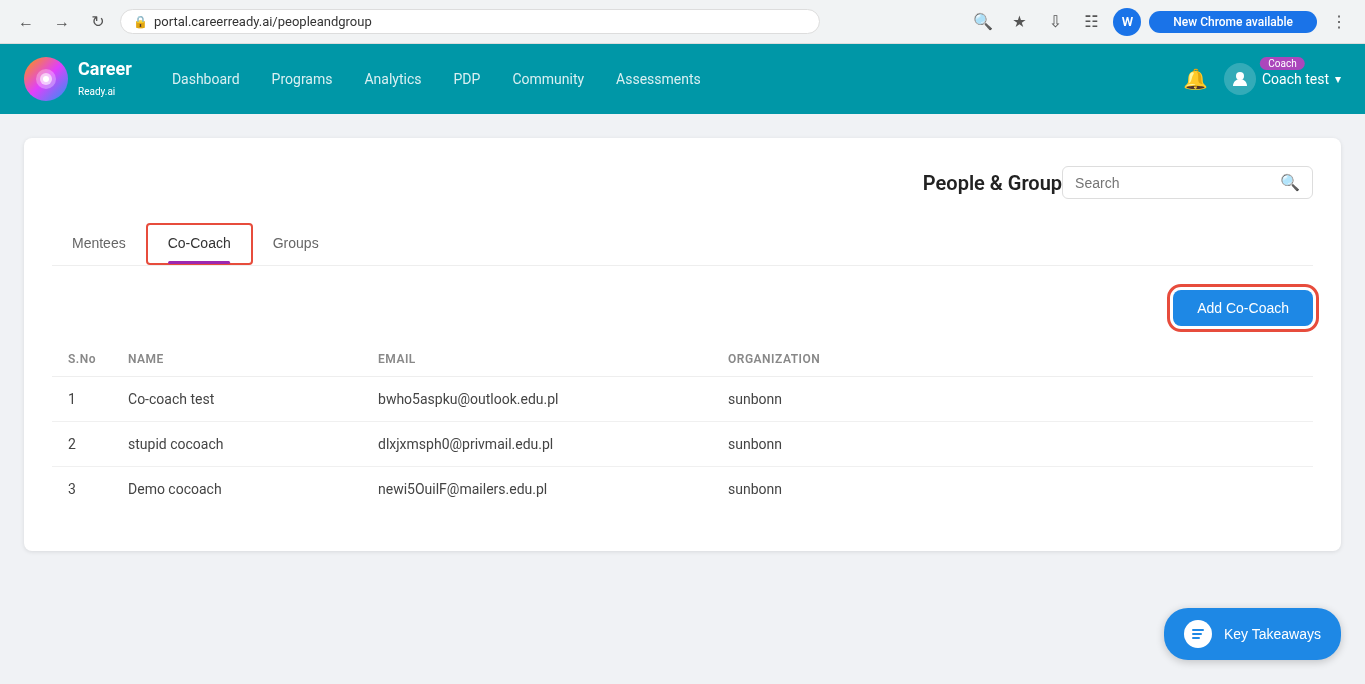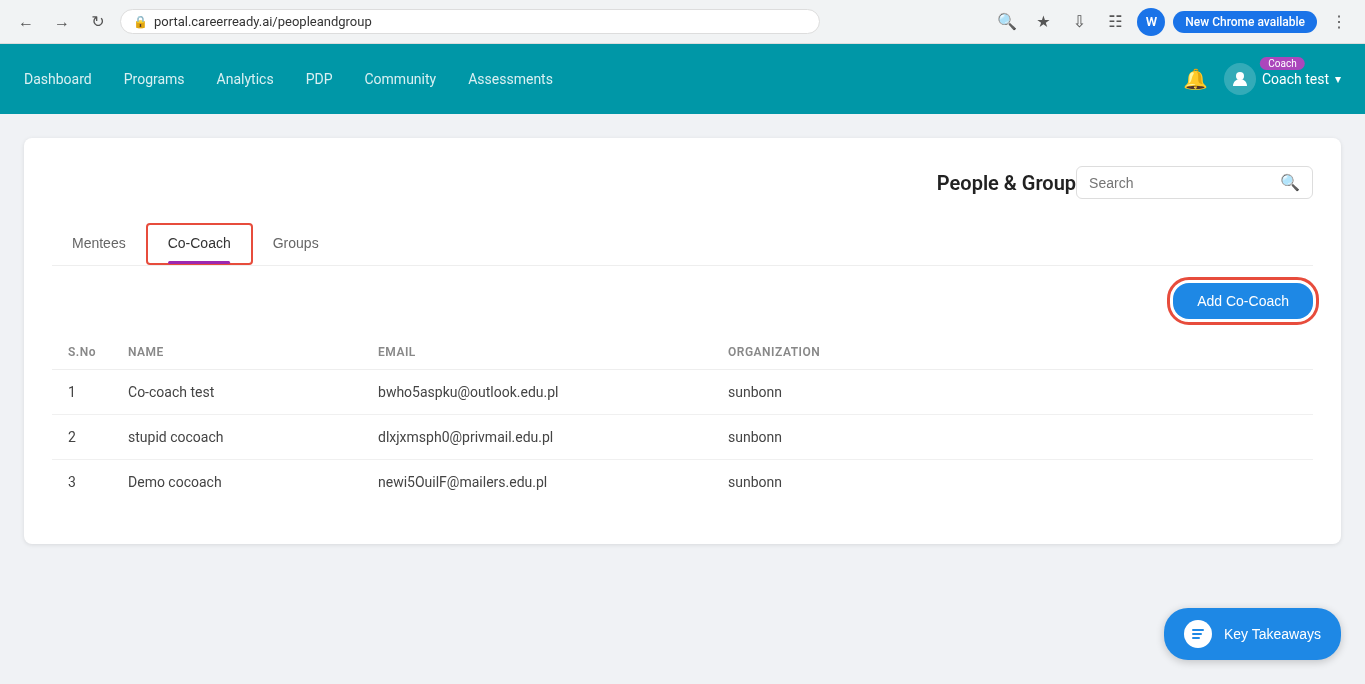--- a/index.html
+++ b/index.html
@@ -24,21 +24,21 @@
       padding: 4px 12px; display: flex; align-items: center; gap: 6px;
       font-size: 13px; color: #333; max-width: 700px;
     }
     .address-bar-icon { color: #555; font-size: 12px; }
     .browser-actions { display: flex; align-items: center; gap: 8px; margin-left: auto; }
     .browser-action-btn {
       width: 28px; height: 28px; border-radius: 50%; border: none; background: none; cursor: pointer;
       display: flex; align-items: center; justify-content: center; color: #555; font-size: 16px;
     }
     .new-chrome-badge {
-      background: #1a73e8; color: white; border-radius: 16px; padding: 4px 12px;
+      background: #1a73e8; color: white; border-radius: 16px; padding: 4px 24px;
       font-size: 12px; font-weight: 500; cursor: pointer; white-space: nowrap;
     }
     .w-avatar {
       width: 28px; height: 28px; border-radius: 50%; background: #1a73e8;
       color: white; display: flex; align-items: center; justify-content: center; font-size: 13px; font-weight: 600;
     }
 
     
     .top-nav {
       background: #0097a7;
@@ -74,44 +74,44 @@
     
     .main-content { padding: 24px; }
     .page-card {
       background: white; border-radius: 8px; box-shadow: 0 1px 4px rgba(0,0,0,0.1);
       padding: 28px 28px 40px;
     }
     .page-header { display: flex; align-items: center; justify-content: flex-end; margin-bottom: 24px; }
     .page-title { font-size: 20px; font-weight: 600; color: #222; }
     .search-box {
       display: flex; align-items: center; border: 1px solid #ddd; border-radius: 6px;
-      padding: 6px 12px; gap: 10px; min-width: 180px;
+      padding: 6px 12px; gap: 24px; min-width: 180px;
     }
     .search-input { border: none; outline: none; font-size: 14px; color: #555; width: 100%; }
     .search-icon { color: #888; font-size: 16px; }
 
     
-    .tabs { display: flex; gap: 0; border-bottom: 1px solid #eee; margin-bottom: 17px; }
+    .tabs { display: flex; gap: 0; border-bottom: 1px solid #eee; margin-bottom: 24px; }
     .tab {
       padding: 10px 20px 12px; cursor: pointer; color: #666; font-size: 14px;
       border: none; background: none; position: relative;
     }
     .tab.active { color: #333; font-weight: 500; }
     .tab.active::after {
       content: ''; position: absolute; bottom: -1px; left: 50%; transform: translateX(-50%);
       width: 60%; height: 3px; background: #9c27b0; border-radius: 2px;
     }
     .tab-cocoach-border {
       border: 2px solid #e74c3c; border-radius: 4px;
     }
 
     
     .table-actions { display: flex; justify-content: flex-end; margin-bottom: 16px; }
     .add-cocoach-btn {
-      background: #1e88e5; color: white; border: none; border-radius: 16px;
+      background: #1e88e5; color: white; border: none; border-radius: 8px;
       padding: 10px 24px; font-size: 14px; font-weight: 500; cursor: pointer;
       outline: 3px solid #e74c3c; outline-offset: 3px;
     }
 
     .data-table { width: 100%; border-collapse: collapse; }
     .data-table thead tr th {
       padding: 10px 16px; text-align: left; font-size: 12px; font-weight: 600;
       color: #888; letter-spacing: 0.5px; border-bottom: 1px solid #eee;
     }
     .data-table tbody tr { border-bottom: 1px solid #f0f0f0; }
@@ -153,20 +153,33 @@
     <button class="browser-action-btn">★</button>
     <button class="browser-action-btn">⇩</button>
     <button class="browser-action-btn">☷</button>
     <div class="w-avatar">W</div>
     <div class="new-chrome-badge">New Chrome available</div>
     <button class="browser-action-btn">⋮</button>
   </div>
 </div>
 
 <nav class="top-nav">
+  <div class="logo-area">
+    <div class="logo-icon">
+      <svg width="26" height="26" viewBox="0 0 26 26">
+        <circle cx="13" cy="13" r="10" fill="white" opacity="0.3"></circle>
+        <circle cx="13" cy="13" r="6" fill="white" opacity="0.6"></circle>
+        <circle cx="13" cy="13" r="3" fill="white"></circle>
+      </svg>
+    </div>
+    <div class="logo-text">
+      <div>Career</div>
+      <div><span>Ready</span><span style="font-size:10px">.ai</span></div>
+    </div>
+  </div>
   <div class="nav-links">
     <a class="nav-link">Dashboard</a>
     <a class="nav-link">Programs</a>
     <a class="nav-link">Analytics</a>
     <a class="nav-link">PDP</a>
     <a class="nav-link">Community</a>
     <a class="nav-link">Assessments</a>
   </div>
   <div class="nav-right">
     <span class="nav-bell">🔔</span>

